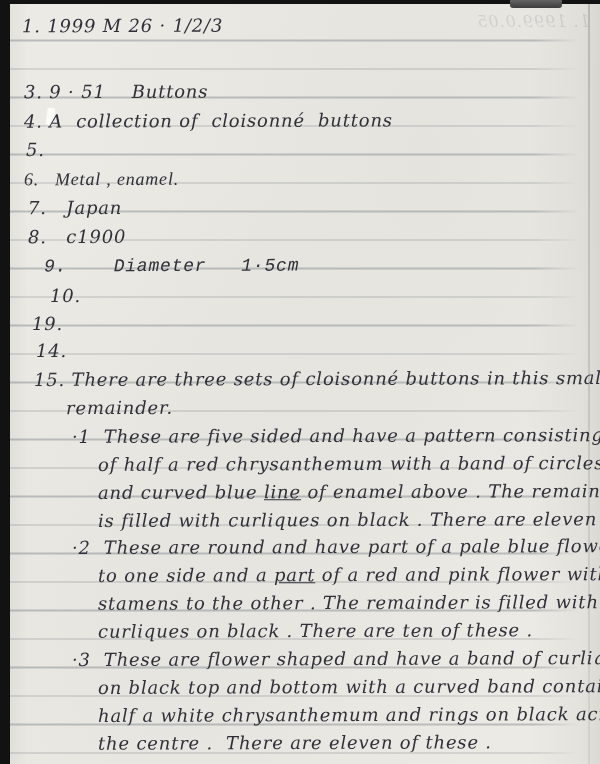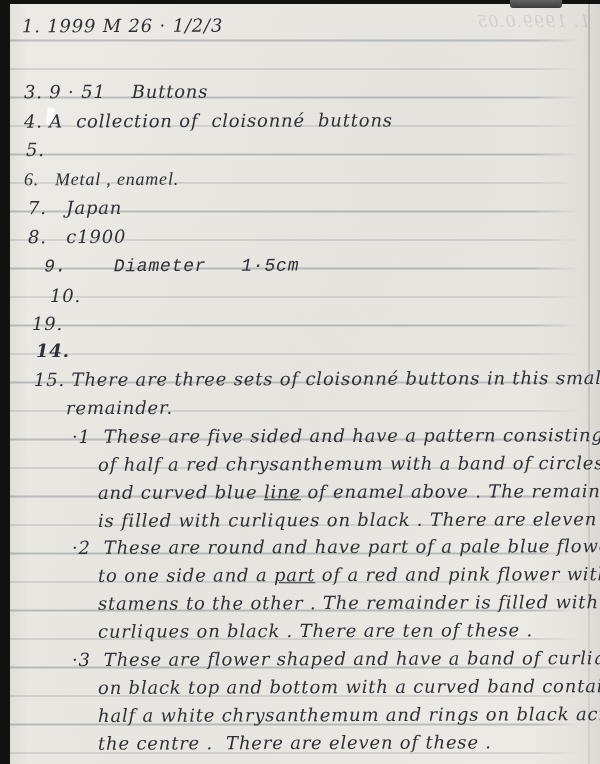--- a/index.html
+++ b/index.html
@@ -77,21 +77,21 @@
       <div class="hw-line" style="top: 10px; left: 12px;">1. 1999 M 26 · 1/2/3</div>
       <div class="hw-line" style="top: 76px; left: 14px;">3. 9 · 51    Buttons</div>
       <div class="hw-line" style="top: 105px; left: 14px;">4. A  collection of  cloisonné  buttons</div>
       <div class="hw-line" style="top: 134px; left: 16px;">5.</div>
       <div class="hw-line" style="top: 163px; left: 14px; font-family: Liberation Serif, serif;">6.   Metal , enamel.</div>
       <div class="hw-line" style="top: 192px; left: 18px; font-style: italic;">7.   Japan</div>
       <div class="hw-line" style="top: 221px; left: 18px;">8.   c1900</div>
       <div class="hw-line" style="top: 250px; left: 34px; font-family: Liberation Mono, monospace;">9.    Diameter   1·5cm</div>
       <div class="hw-line" style="top: 280px; left: 16px; margin-left: 24px;">10.</div>
       <div class="hw-line" style="top: 308px; left: 22px;">19.</div>
-      <div class="hw-line" style="top: 335px; left: 26px; font-weight: bold;">14.</div>
+      <div class="hw-line" style="top: 335px; left: 26px;">14.</div>
       <div class="hw-line" style="top: 363px; left: 24px;">15. There are three sets of cloisonné buttons in this small</div>
       <div class="hw-line" style="top: 392px; left: 56px;">remainder.</div>
       <div class="hw-line" style="top: 420px; left: 62px;">·1  These are five sided and have a pattern consisting</div>
       <div class="hw-line" style="top: 448px; left: 88px;">of half a red chrysanthemum with a band of circles</div>
       <div class="hw-line" style="top: 476px; left: 88px;">and curved blue <s>line</s> of enamel above . The remainder</div>
       <div class="hw-line" style="top: 504px; left: 88px;">is filled with curliques on black . There are eleven in all</div>
       <div class="hw-line" style="top: 531px; left: 62px;">·2  These are round and have part of a pale blue flower</div>
       <div class="hw-line" style="top: 559px; left: 88px;">to one side and a <s>part</s> of a red and pink flower with</div>
       <div class="hw-line" style="top: 587px; left: 88px;">stamens to the other . The remainder is filled with</div>
       <div class="hw-line" style="top: 615px; left: 88px;">curliques on black . There are ten of these .</div>

